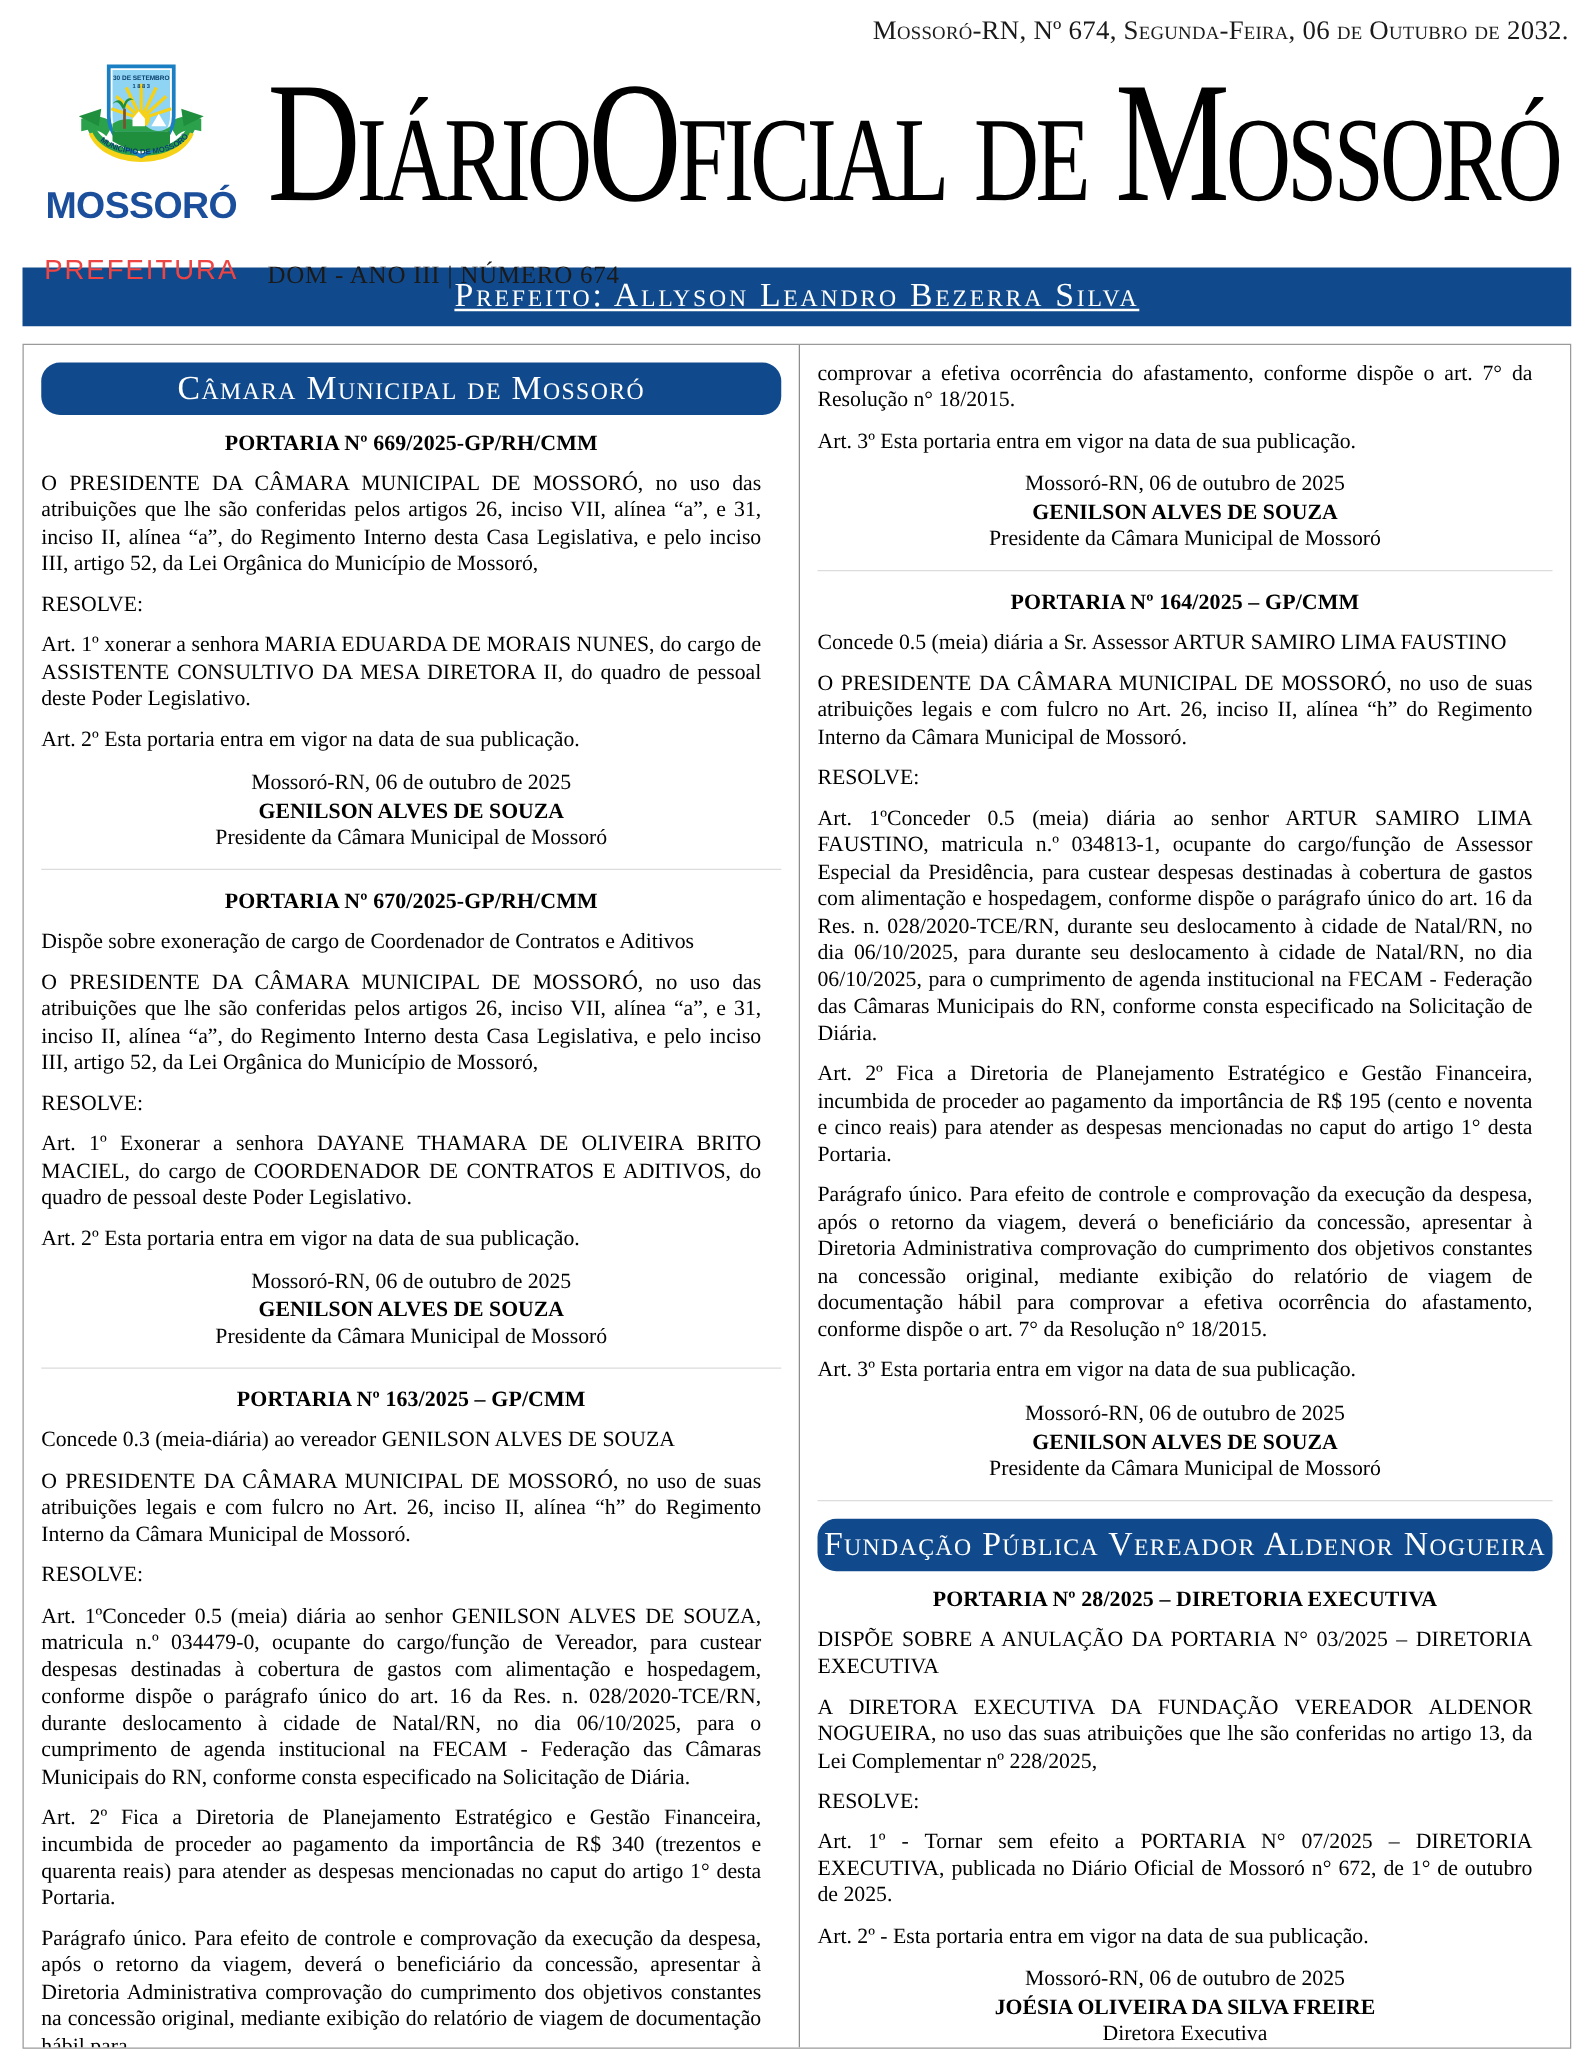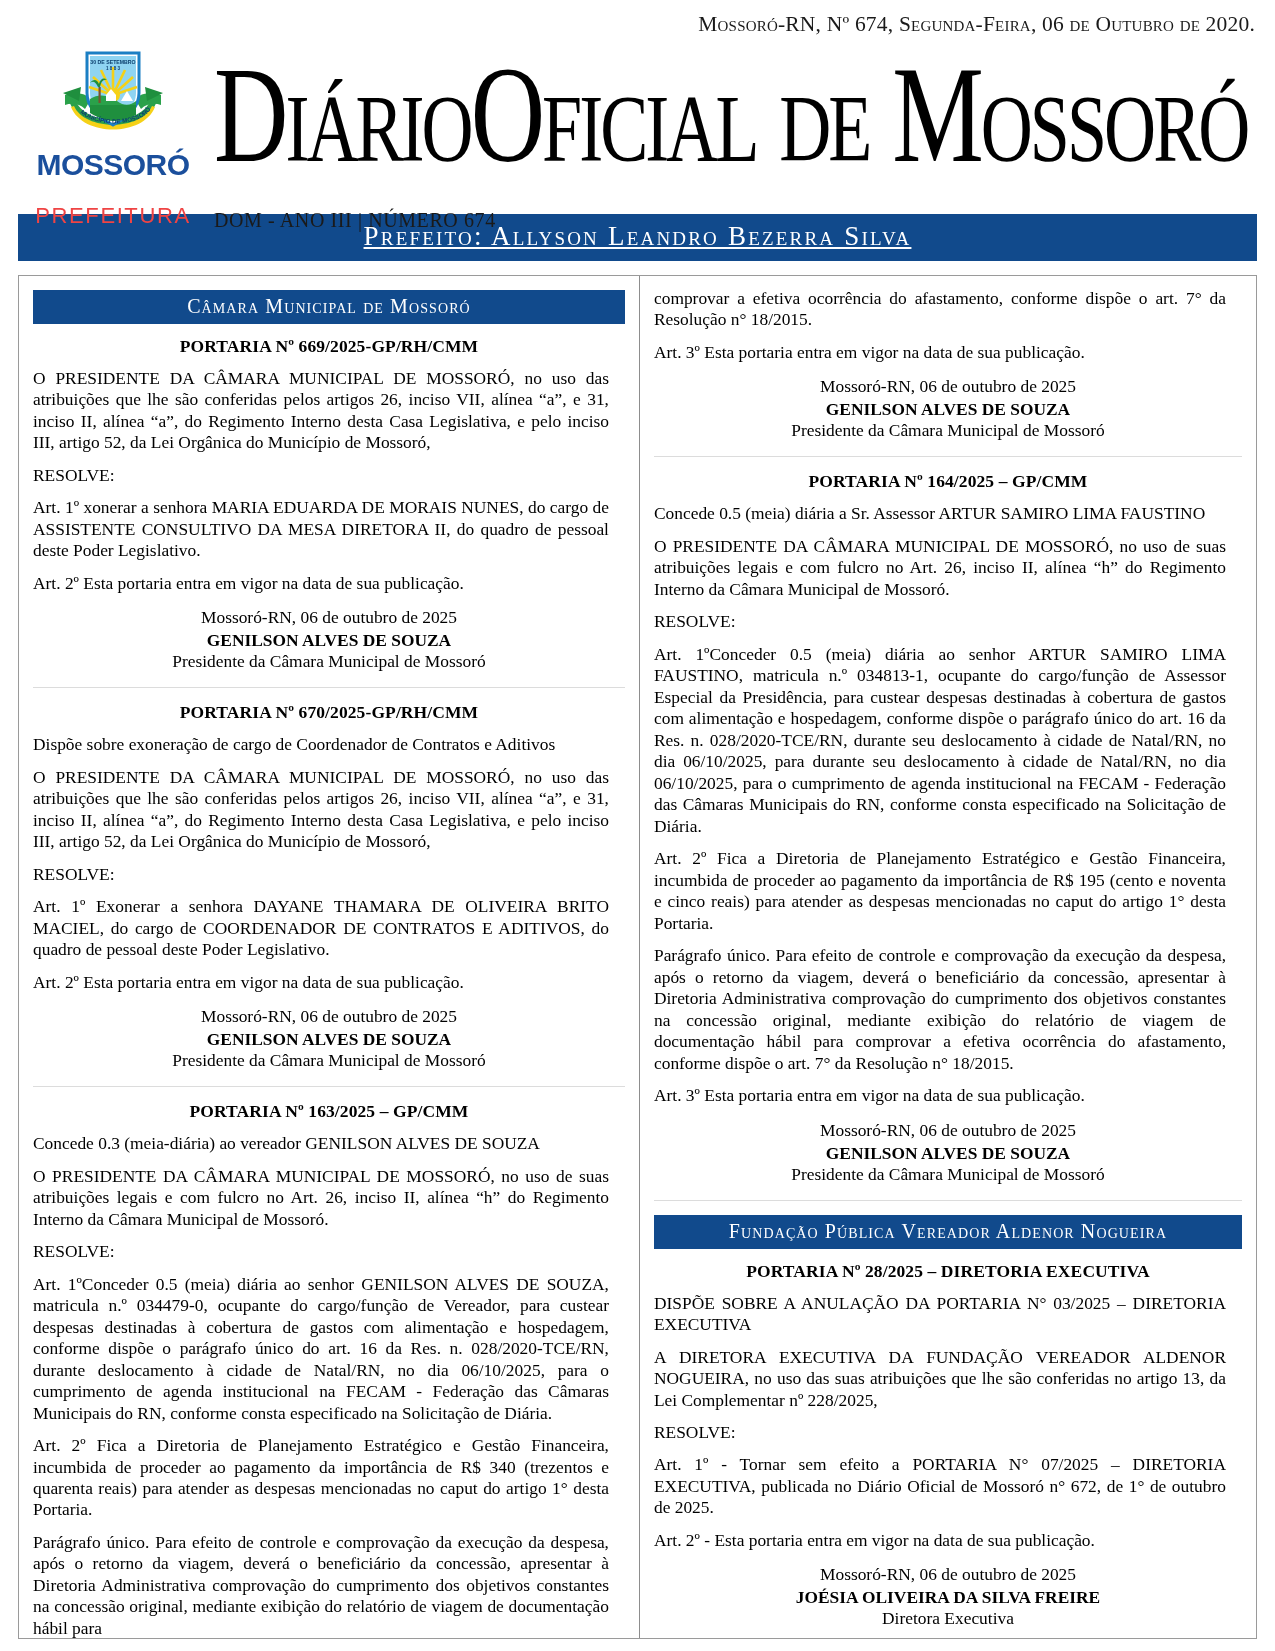--- a/index.html
+++ b/index.html
@@ -129,24 +129,25 @@
   }
   .col-left  { width: 50.2%; border-right: 1.5px solid #8d8d8d; }
   .col-right { width: 49.8%; }
 
   
   .section-banner {
     background: #114a8c;
     color: #ffffff;
     text-align: center;
     font-variant: small-caps;
-    font-size: 20px;
+    font-size: 27px;
     letter-spacing: 1.1px;
     padding: 5px 0 6px 0;
     margin: 2px 0 12px 0;
+    border-radius: 15px;
   }
 
   
   .act-title {
     text-align: center;
     font-weight: bold;
     font-size: 17.5px;
     margin: 4px 0 11px 0;
     letter-spacing: 0.1px;
   }
@@ -177,21 +178,21 @@
     border: 0;
     border-top: 1px solid #dcdcdc;
     margin: 15px 0 14px 0;
   }
 </style>
 </head>
 <body>
 
 <div class="masthead">
 
-  <div class="issue-line">Mossoró-RN, Nº 674, Segunda-Feira, 06 de Outubro de 2020.</div>
+  <div class="issue-line">Mossoró-RN, Nº 674, Segunda-Feira, 06 de Outubro de 2032.</div>
 
   <div class="mast-row">
 
     <div class="logo-block">
       <div class="crest">
         <svg width="108" height="105" viewBox="0 0 108 105" xmlns="http://www.w3.org/2000/svg">
 
           <path d="M6 52 C16 48 26 50 32 56 L26 66 C20 60 12 60 6 62 Z" fill="#2aa14a"></path>
           <path d="M102 52 C92 48 82 50 76 56 L82 66 C88 60 96 60 102 62 Z" fill="#2aa14a"></path>
           <path d="M4 50 L22 44 L20 58 Z" fill="#1f8f3e"></path>

